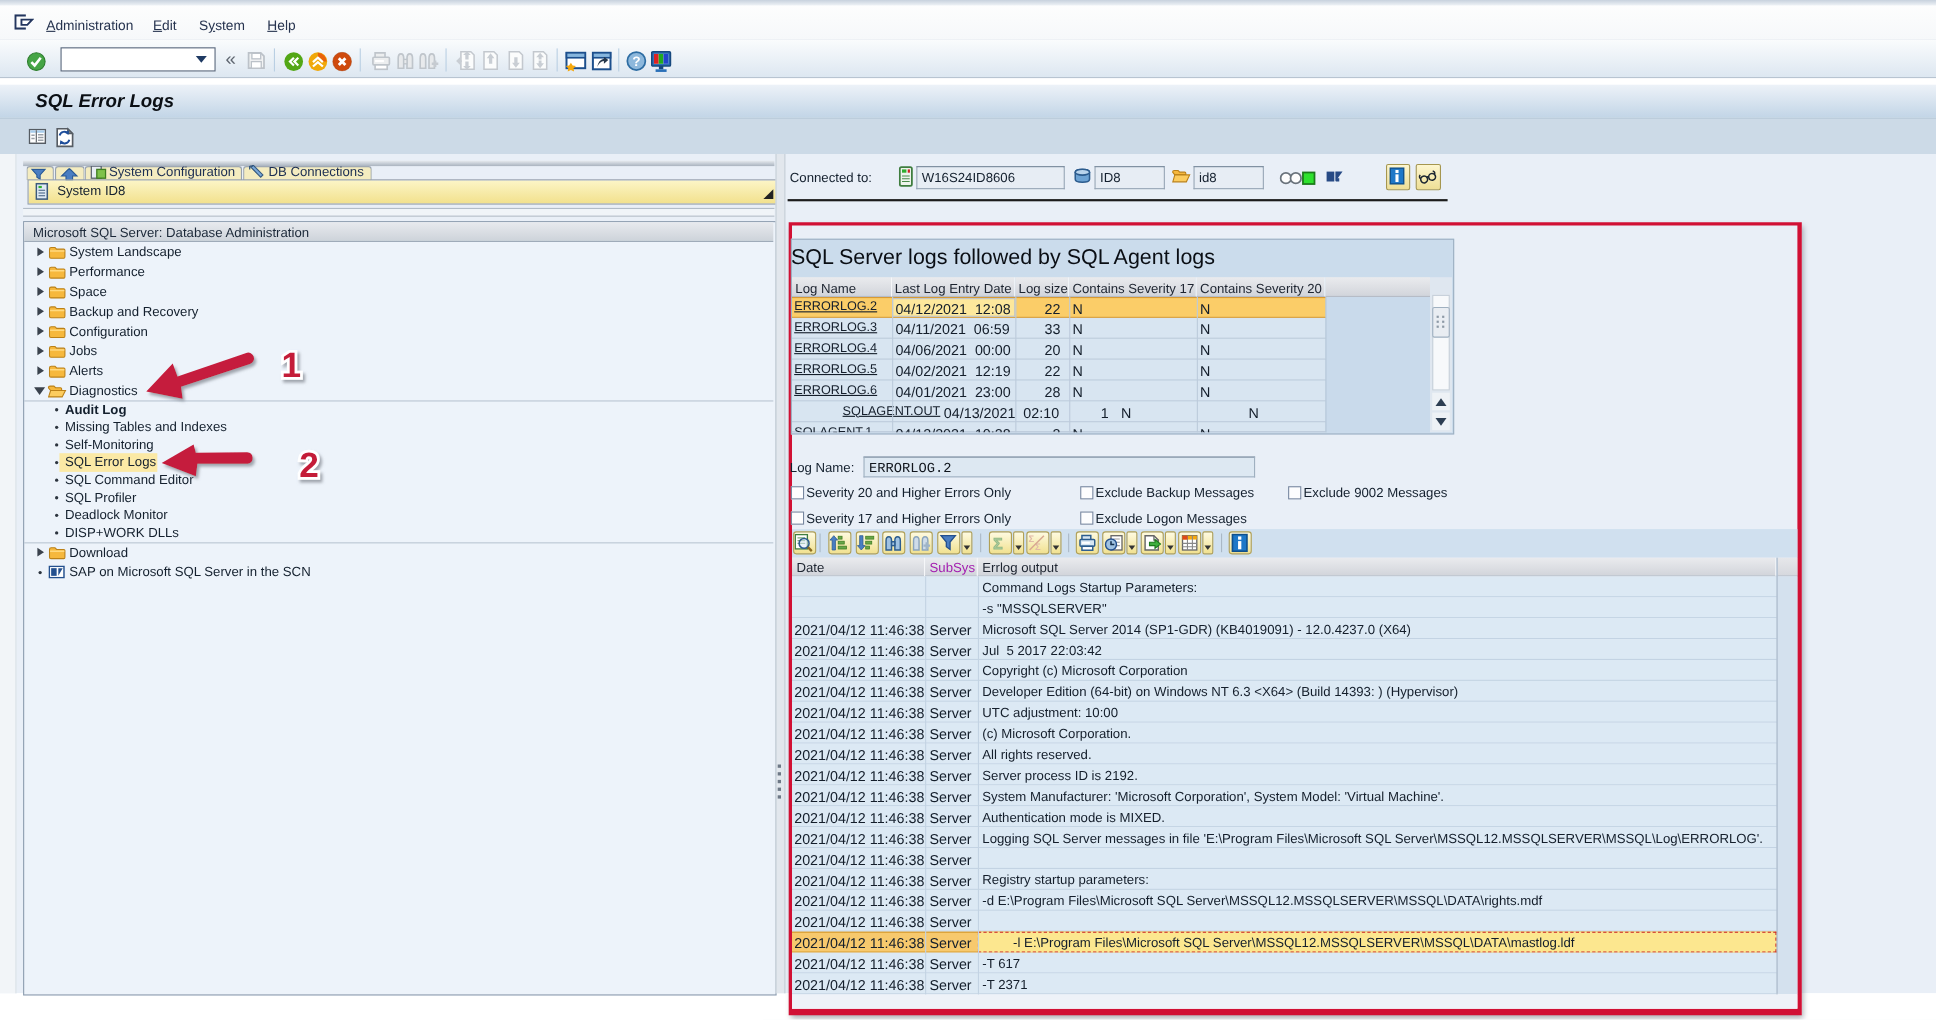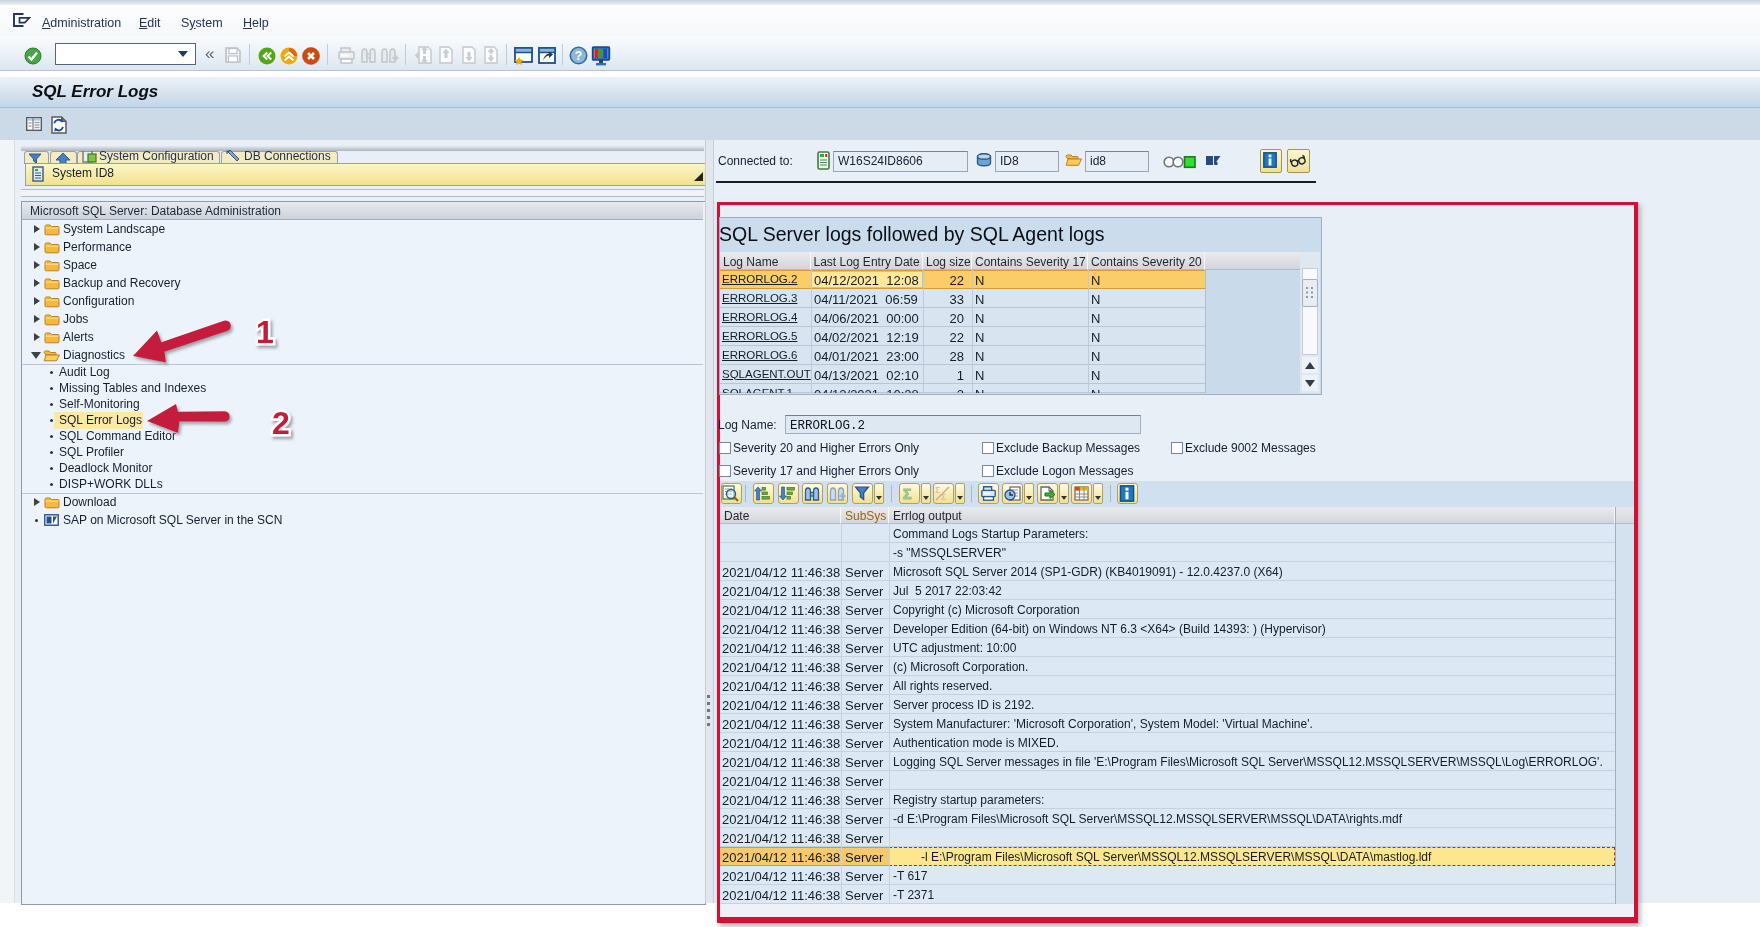--- a/index.html
+++ b/index.html
@@ -260,21 +260,21 @@
     </svg>
   <div class="abs t13" style="left:63px;top:330px;">Alerts</div>
   <div class="abs" style="left:31px;top:352px;width:0;height:0;border-left:5px solid transparent;border-right:5px solid transparent;border-top:7px solid #3a424d;"></div>
   <svg class="abs" style="left:43px;top:349px" width="18" height="13" viewBox="0 0 18 13">
       <path d="M1 3.5 Q1 2 2.5 2 H6 L7.5 3.5 H12 Q13 3.5 13 4.5 V6 H3 Z" fill="#f6b83d" stroke="#bb8118" stroke-width="1"></path>
       <path d="M3 6 H16.5 L13.5 11.8 H1.2 Z" fill="#fccc5e" stroke="#bb8118" stroke-width="1"></path>
     </svg>
   <div class="abs t13" style="left:63px;top:348px;">Diagnostics</div>
   <div class="abs" style="left:22px;top:364px;width:681px;height:1px;background:#b9c5d2;"></div>
   <div class="abs" style="left:50px;top:371px;width:3px;height:3px;background:#2c343e;border-radius:50%;"></div>
-  <div class="abs t13" style="left:59px;top:365px;">Audit Log</div>
+  <div class="abs t13" style="left:59px;top:365px;font-weight:bold;">Audit Log</div>
   <div class="abs" style="left:50px;top:387px;width:3px;height:3px;background:#2c343e;border-radius:50%;"></div>
   <div class="abs t13" style="left:59px;top:381px;">Missing Tables and Indexes</div>
   <div class="abs" style="left:50px;top:403px;width:3px;height:3px;background:#2c343e;border-radius:50%;"></div>
   <div class="abs t13" style="left:59px;top:397px;">Self-Monitoring</div>
   <div class="abs" style="left:54px;top:412px;width:89px;height:17px;background:#fbe9a5;"></div>
   <div class="abs" style="left:50px;top:419px;width:3px;height:3px;background:#2c343e;border-radius:50%;"></div>
   <div class="abs t13" style="left:59px;top:413px;">SQL Error Logs</div>
   <div class="abs" style="left:50px;top:435px;width:3px;height:3px;background:#2c343e;border-radius:50%;"></div>
   <div class="abs t13" style="left:59px;top:429px;">SQL Command Editor</div>
   <div class="abs" style="left:50px;top:451px;width:3px;height:3px;background:#2c343e;border-radius:50%;"></div>
@@ -419,21 +419,21 @@
     </div>
   <div class="abs" style="left:720px;top:346px;width:485px;height:19px;background:#d8e5f1;border-bottom:1px solid #b8c7d8;box-sizing:border-box;"></div>
   <div class="abs" style="left:720px;top:346px;width:485px;height:19px;overflow:hidden;">
       <div class="cell" style="left:2px;top:2.5px;text-decoration:underline;font-size:11.5px;">ERRORLOG.6</div>
       <div class="cell" style="left:94px;top:2.5px;">04/01/2021  23:00</div>
       <div class="cell" style="left:203px;top:2.5px;width:41px;text-align:right;">28</div>
       <div class="cell" style="left:255px;top:2.5px;">N</div>
       <div class="cell" style="left:371px;top:2.5px;">N</div>
     </div>
   <div class="abs" style="left:720px;top:365px;width:485px;height:19px;background:#d8e5f1;border-bottom:1px solid #b8c7d8;box-sizing:border-box;"></div>
-  <div class="abs" style="left:720px;top:365px;width:538px;height:19px;overflow:hidden;">
+  <div class="abs" style="left:764px;top:365px;width:538px;height:19px;overflow:hidden;">
       <div class="cell" style="left:2px;top:2.5px;text-decoration:underline;font-size:11.5px;">SQLAGENT.OUT</div>
       <div class="cell" style="left:94px;top:2.5px;">04/13/2021  02:10</div>
       <div class="cell" style="left:203px;top:2.5px;width:41px;text-align:right;">1</div>
       <div class="cell" style="left:255px;top:2.5px;">N</div>
       <div class="cell" style="left:371px;top:2.5px;">N</div>
     </div>
   <div class="abs" style="left:720px;top:384px;width:485px;height:9px;background:#d8e5f1;border-bottom:1px solid #b8c7d8;box-sizing:border-box;overflow:hidden;"></div>
   <div class="abs" style="left:720px;top:384px;width:485px;height:9px;overflow:hidden;">
       <div class="cell" style="left:2px;top:2.5px;text-decoration:underline;font-size:11.5px;">SQLAGENT.1</div>
       <div class="cell" style="left:94px;top:2.5px;">04/12/2021  10:28</div>
@@ -594,21 +594,21 @@
   <div class="abs" style="left:1110px;top:485px;width:1px;height:17px;background:#aab8c6;"></div>
   <div class="abs" style="left:1116.5px;top:483px;width:21px;height:21px;background:linear-gradient(#fefae0,#f1e190);border:1px solid #b1a055;border-radius:3px;box-sizing:border-box;"></div>
     <svg class="abs" style="left:1119px;top:485px" width="16" height="17" viewBox="0 0 14 16">
       <rect x="0.8" y="0.8" width="12.4" height="14.4" fill="#1e78c8" stroke="#10508c" stroke-width="1.4"></rect>
       <rect x="5.6" y="2.5" width="2.8" height="2.8" fill="#fff"></rect>
       <rect x="5.6" y="6.5" width="2.8" height="7" fill="#fff"></rect>
     </svg>
   <div class="abs" style="left:720px;top:507px;width:121px;height:17px;background:linear-gradient(#eaebee,#d2d5db);border-right:1px solid #f6f7f9;border-bottom:1px solid #b6bcc6;box-sizing:border-box;"></div>
   <div class="cell" style="left:724px;top:509px;color:#1d2430;font-size:12px;">Date</div>
   <div class="abs" style="left:841px;top:507px;width:48px;height:17px;background:linear-gradient(#eaebee,#d2d5db);border-right:1px solid #f6f7f9;border-bottom:1px solid #b6bcc6;box-sizing:border-box;"></div>
-  <div class="cell" style="left:845px;top:509px;color:#a16207;font-size:12px;">SubSys</div>
+  <div class="cell" style="left:845px;top:509px;color:#a21caf;font-size:12px;">SubSys</div>
   <div class="abs" style="left:889px;top:507px;width:726px;height:17px;background:linear-gradient(#eaebee,#d2d5db);border-right:1px solid #f6f7f9;border-bottom:1px solid #b6bcc6;box-sizing:border-box;"></div>
   <div class="cell c12" style="left:893px;top:509px;color:#1d2430;font-size:12px;">Errlog output</div>
   <div class="abs" style="left:720px;top:524px;width:895px;height:19px;background:#dce9f4;border-bottom:1px solid #c3d3e3;box-sizing:border-box;"></div>
   <div class="cell c12" style="left:893px;top:527px;">Command Logs Startup Parameters:</div>
   <div class="abs" style="left:720px;top:543px;width:895px;height:19px;background:#dce9f4;border-bottom:1px solid #c3d3e3;box-sizing:border-box;"></div>
   <div class="cell c12" style="left:893px;top:546px;">-s "MSSQLSERVER"</div>
   <div class="abs" style="left:720px;top:562px;width:895px;height:19px;background:#dce9f4;border-bottom:1px solid #c3d3e3;box-sizing:border-box;"></div>
   <div class="cell" style="left:722px;top:565px;">2021/04/12 11:46:38</div>
   <div class="cell" style="left:845px;top:565px;">Server</div>
   <div class="cell c12" style="left:893px;top:565px;">Microsoft SQL Server 2014 (SP1-GDR) (KB4019091) - 12.0.4237.0 (X64)</div>

